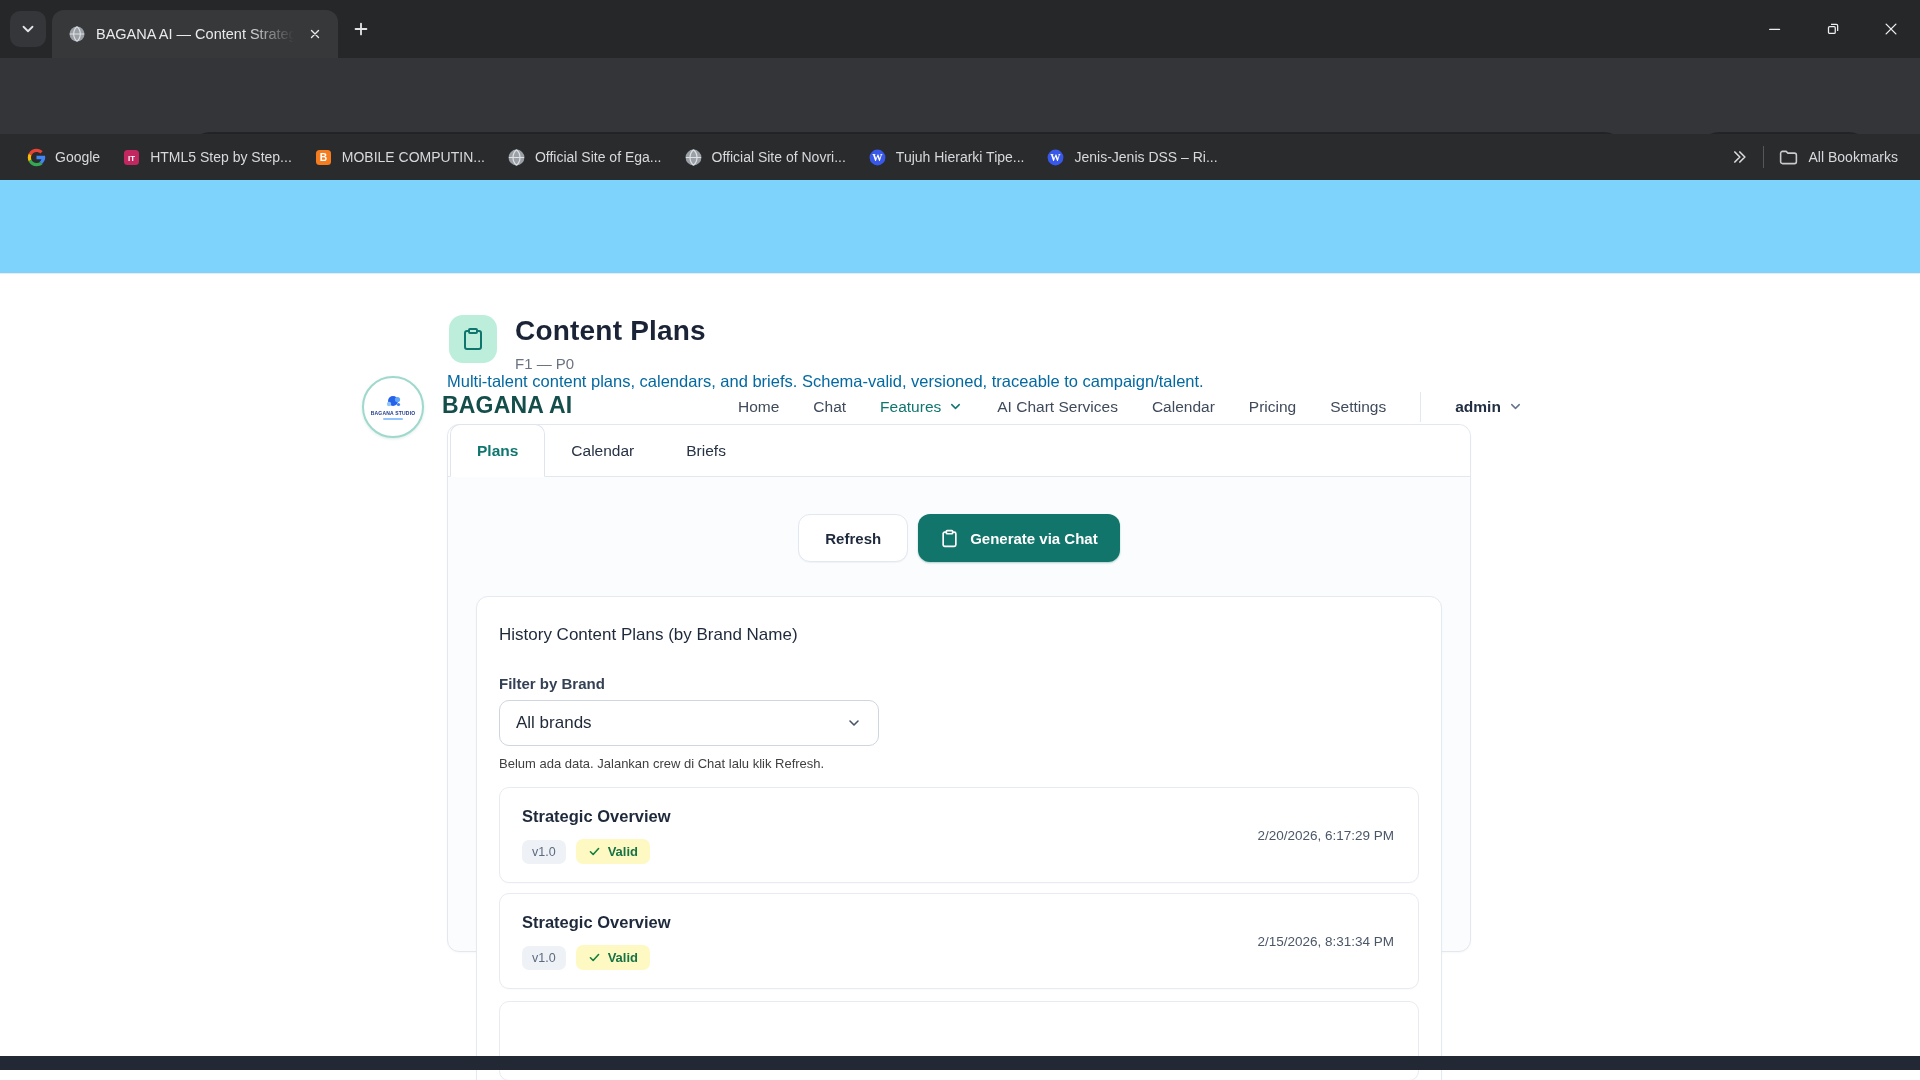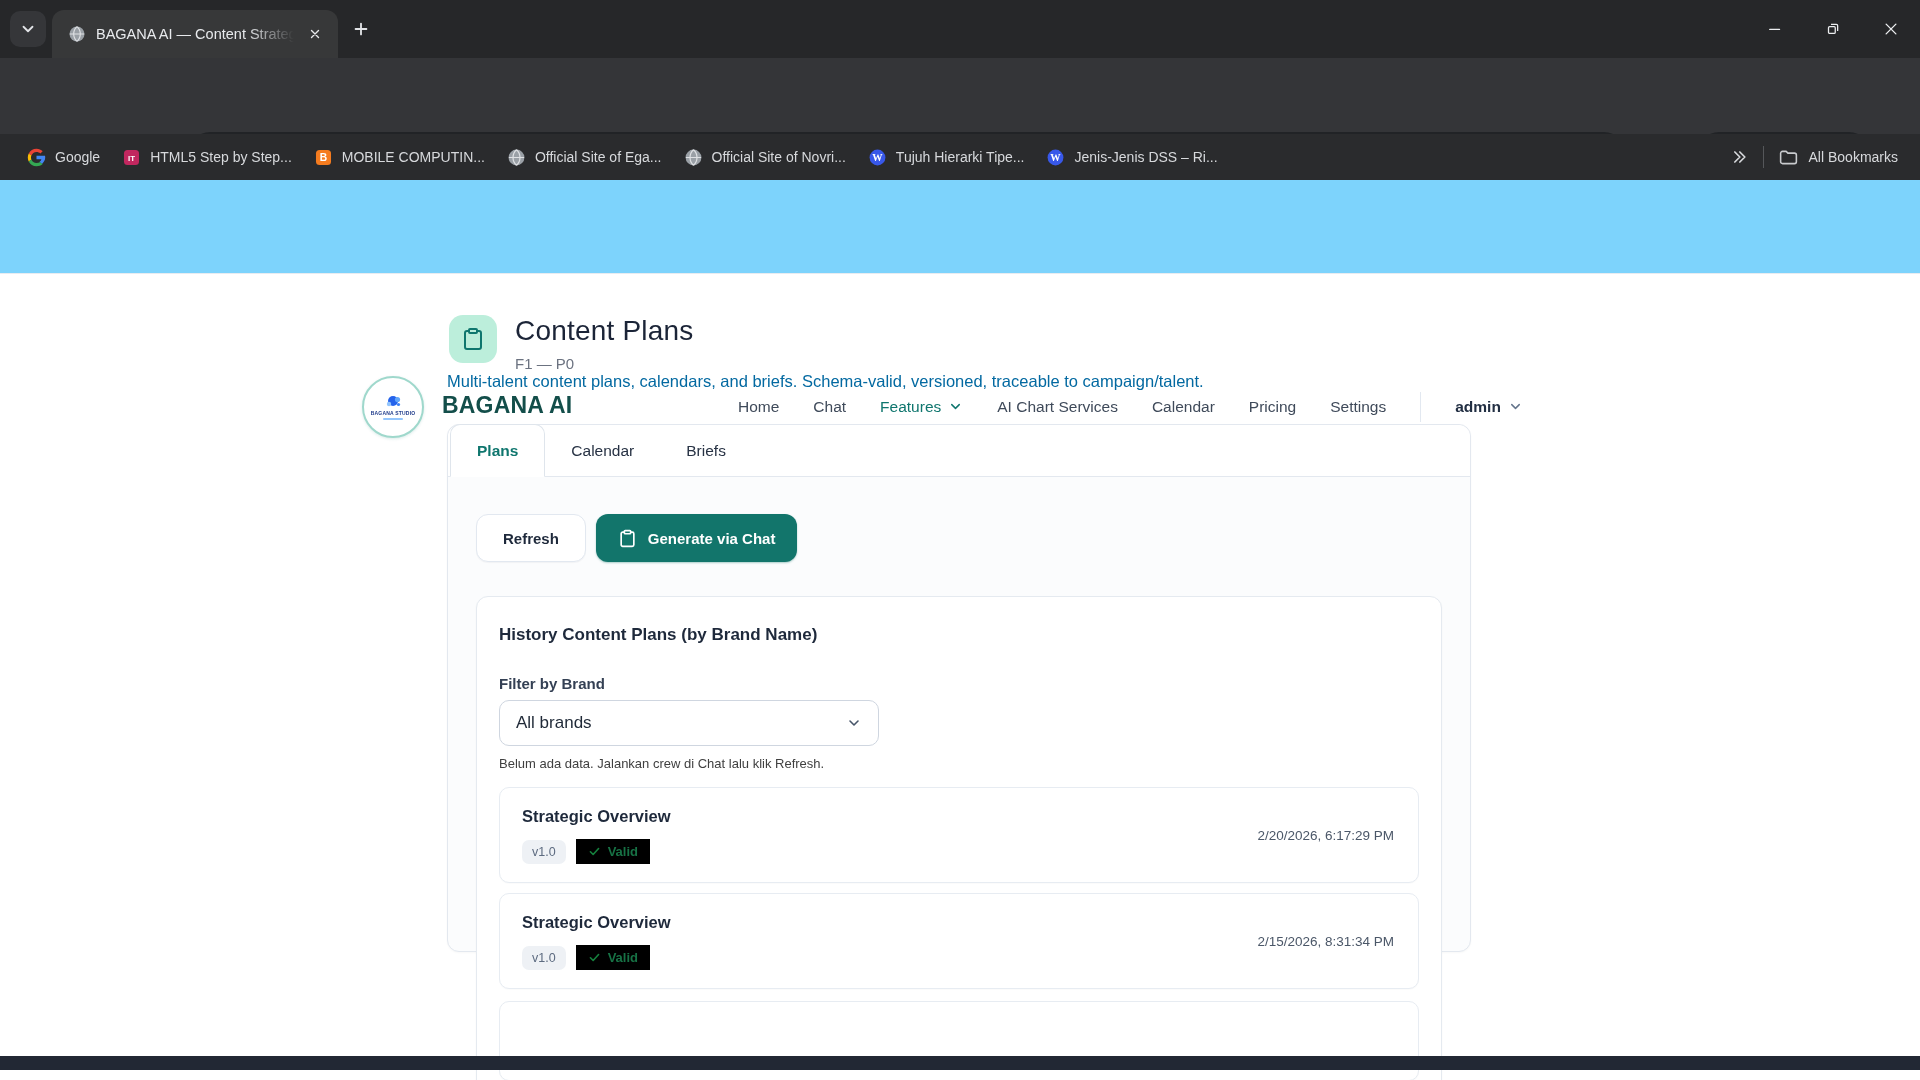--- a/index.html
+++ b/index.html
@@ -48,46 +48,46 @@
   .navitem.active{color:#0f766e;font-weight:normal}
   .nav-underline{position:absolute;left:-3px;right:-3px;bottom:3px;height:3px;background:#0f766e;border-radius:2px}
   .nav-divider{width:1px;height:30px;background:#e2e8f0}
   .adminitem{font-weight:bold;color:#222f43}
   .chev{color:inherit}
 
   
   .sitemain{position:absolute;left:447px;top:274px;width:1026px}
   .headrow{display:flex;gap:18px;margin-top:41px;margin-left:2px}
   .headicon{width:48px;height:48px;border-radius:14px;background:#bceedb;color:#0f766e;display:flex;align-items:center;justify-content:center}
-  .pagetitle{font-size:28px;font-weight:400;color:#1b2437;letter-spacing:.2px}
+  .pagetitle{font-size:28px;font-weight:700;color:#1b2437;letter-spacing:.2px}
   .pagesub{font-size:15px;color:#6b7280;margin-top:8px}
   .pagedesc{font-size:16.5px;color:#0369a1}
 
   .tabcard{margin-top:33px;width:1024px;height:528px;border:1px solid #e3e8ef;border-radius:12px;background:#fbfcfd;box-shadow:0 1px 2px rgba(15,23,42,.03)}
   .tabrow{height:52px;background:#fff;border-bottom:1px solid #e3e8ef;border-radius:12px 12px 0 0;display:flex;align-items:stretch}
   .ptab{display:flex;align-items:center;padding:0 26px;font-size:15.5px;color:#273244;font-weight:500}
   .ptab.active{border:1px solid #dfe5ec;border-bottom-color:#fff;border-radius:10px 10px 0 0;color:#0f766e;font-weight:bold;margin:-1px 0 -1px 2px;background:#fff}
   .panel{padding:0 28px}
-  .actions{display:flex;justify-content:flex-start;gap:10px;margin-top:37px}
+  .actions{display:flex;justify-content:center;gap:10px;margin-top:37px}
   .btn{height:48px;border-radius:12px;display:flex;align-items:center;font-size:15px;cursor:default}
   .btn-refresh{padding:0 26px;background:#fff;border:1px solid #e2e8f0;color:#1e293b;font-weight:bold;box-shadow:0 1px 1px rgba(15,23,42,.04)}
   .btn-generate{padding:0 22px;background:#12756b;color:#fff;font-weight:bold;gap:11px;box-shadow:0 1px 2px rgba(18,117,107,.35)}
 
   .innercard{margin-top:34px;background:#fff;border:1px solid #e5eaf0;border-radius:12px;padding:28px 22px;box-shadow:0 1px 2px rgba(15,23,42,.04)}
-  .historytitle{font-size:17px;font-weight:bold;color:#1e293b}
+  .historytitle{font-size:17px;font-weight:normal;color:#1e293b}
   .filterlabel{margin-top:30px;font-size:15px;font-weight:bold;color:#344054}
   .brandselect{margin-top:8px;width:380px;height:46px;border:1px solid #cfd6e0;border-radius:10px;background:#fff;display:flex;align-items:center;justify-content:space-between;padding:0 16px;font-size:17px;color:#1f2937}
   .hint{margin-top:10px;font-size:13px;color:#404040}
   .planlist{margin-top:16px}
   .planitem{position:relative;height:96px;background:#fff;border:1px solid #e7ecf2;border-radius:10px;padding:19px 22px;margin-bottom:10px;box-shadow:0 1px 1px rgba(15,23,42,.02)}
   .planitem.partial{height:80px;margin-top:12px}
   .plantitle{font-size:16.5px;font-weight:bold;color:#1e293b}
   .badges{display:flex;gap:10px;margin-top:13px;align-items:center}
   .vbadge{font-size:12.5px;color:#5d6b80;background:#eef1f5;border-radius:7px;padding:5px 10px}
-  .sbadge{font-size:13px;font-weight:bold;color:#177245;background:#000000;border-radius:0;padding:5px 12px;display:flex;align-items:center;gap:7px}
+  .sbadge{font-size:13px;font-weight:bold;color:#177245;background:#fef9c3;border-radius:7px;padding:5px 12px;display:flex;align-items:center;gap:7px}
   .stamp{position:absolute;right:24px;top:40px;font-size:13.5px;color:#4b5768}
 
   .darkbar{position:absolute;left:0;top:1056px;width:1920px;height:14px;background:#222834;z-index:50}
 </style>
 </head>
 <body>
 
 <div class="stage">
 
   <div class="tabstrip">

